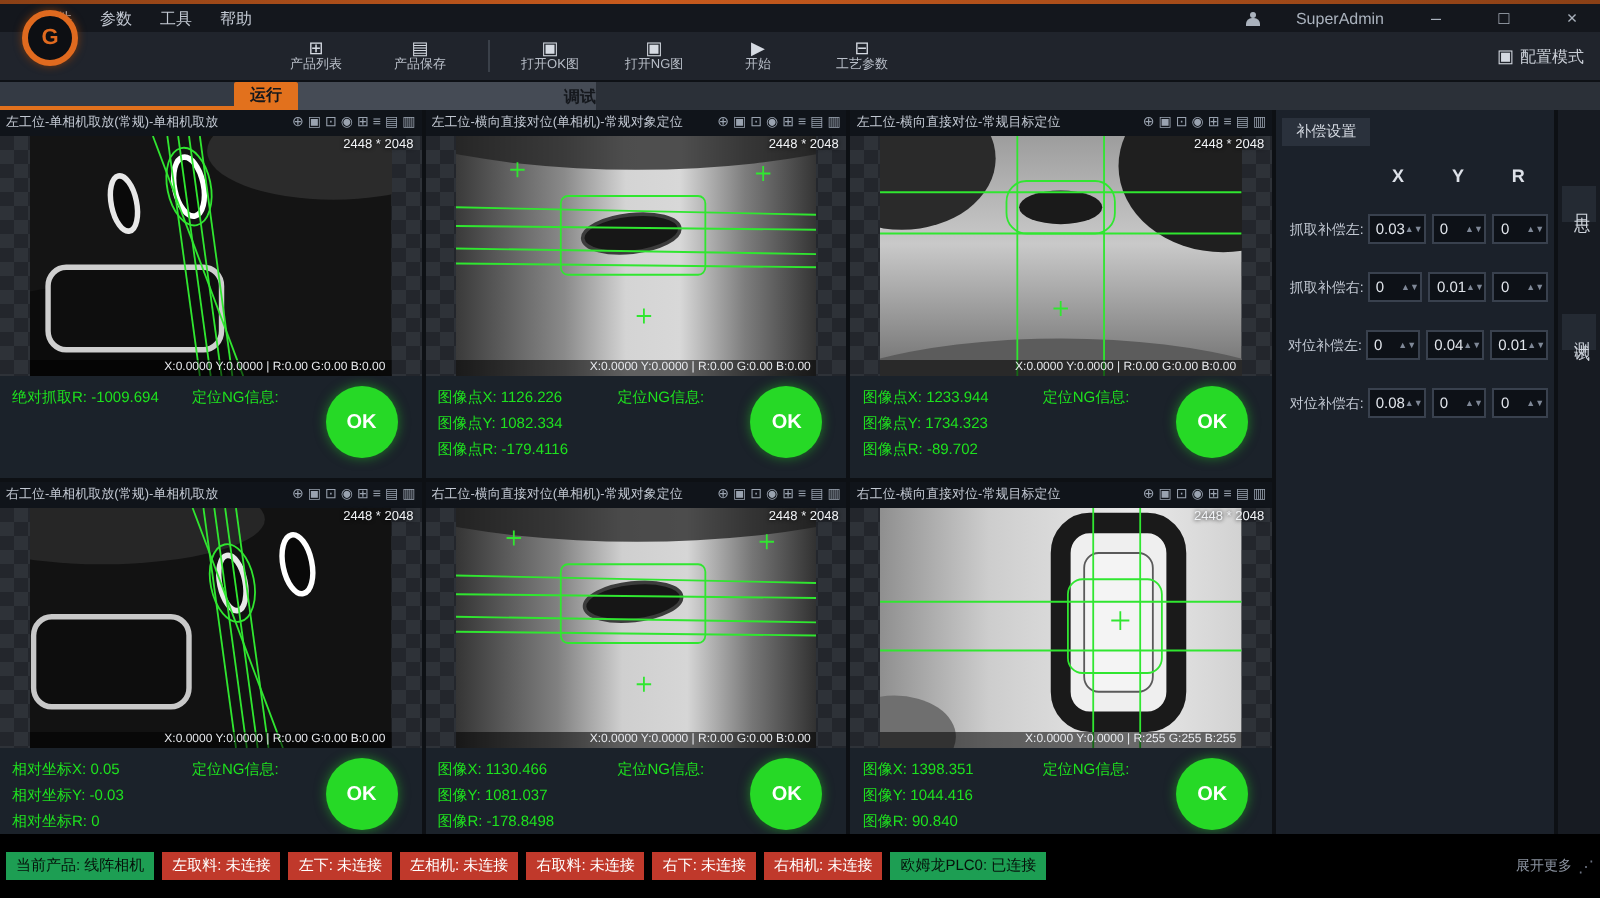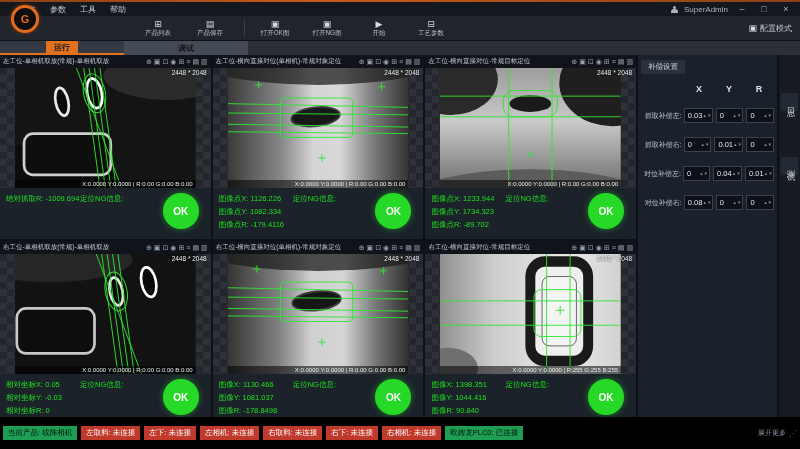--- a/index.html
+++ b/index.html
@@ -6,57 +6,57 @@
   .app{position:relative;width:800px;height:449px;background:#181c23;overflow:hidden;
        font-family:"Liberation Sans","DejaVu Sans",sans-serif;color:#c8cdd5;-webkit-font-smoothing:antialiased;}
   
   .topline{height:2px;background:linear-gradient(90deg,#8a4016,#c85a1d 40%,#8a4016);}
   .titlebar{position:relative;height:14px;background:#14171d;display:flex;align-items:center;}
   .logo{position:absolute;left:8px;top:4px;width:34px;height:26px;display:flex;align-items:center;justify-content:center;z-index:5;}
   .logo .ring{width:22px;height:22px;border:3px solid #e06a1f;border-radius:50%;display:flex;align-items:center;justify-content:center;
               font-weight:bold;font-size:11px;color:#e06a1f;background:#0d0f13;box-shadow:0 0 4px #7a3a10;}
   .menus{display:flex;margin-left:20px;gap:14px;font-size:8px;color:#c2c8d2;}
   .menus span{cursor:default;}
-  .tb-right{margin-left:auto;display:flex;align-items:center;gap:6px;padding-right:6px;font-size:8px;color:#aab2bd;}
+  .tb-right{margin-left:auto;display:flex;align-items:center;gap:18px;padding-right:6px;font-size:8px;color:#aab2bd;}
   .person{width:7px;height:7px;position:relative;display:inline-block;}
   .person:before{content:"";position:absolute;left:2px;top:0;width:3px;height:3px;border-radius:50%;background:#aab2bd;}
   .person:after{content:"";position:absolute;left:0;top:3.5px;width:7px;height:3.5px;border-radius:3px 3px 0 0;background:#aab2bd;}
   .winbtn{width:16px;text-align:center;font-size:9px;color:#aab2bd;cursor:default;}
   
   .toolbar{height:24px;background:#20242c;display:flex;align-items:center;border-bottom:1px solid #0e1116;}
   .tbtns{display:flex;margin-left:138px;align-items:center;}
   .tbtn{display:flex;flex-direction:column;align-items:center;justify-content:center;min-width:40px;margin-right:12px;cursor:default;}
   .tbtn .ic{font-size:9px;line-height:9px;color:#d5dae2;}
   .tbtn .lb{font-size:6.5px;line-height:7px;color:#b9bfc9;white-space:nowrap;}
   .tsep{width:1px;height:16px;background:#3a4049;margin:0 10px 0 2px;}
   .modebtn{margin-left:auto;margin-right:8px;display:flex;align-items:center;gap:3px;font-size:8px;color:#c8cdd5;cursor:default;}
   .modebtn .ic{font-size:9px;color:#d5dae2;}
   
   .tabrow{height:14px;background:#2b3038;display:flex;align-items:stretch;border-bottom:1px solid #0e1116;}
-  .tab{width:124px;display:flex;align-items:center;justify-content:center;font-size:8px;position:relative;cursor:default;}
+  .tab{width:149px;display:flex;align-items:center;justify-content:flex-end;font-size:8px;position:relative;cursor:default;}
   .tab.sel{background:#343a44;border-bottom:2px solid #e2711d;}
   .tab.sel .pill{background:#e2711d;color:#14171c;padding:1px 8px;border-radius:1px;font-weight:bold;}
   .tab.idle{background:#454b55;color:#14171c;font-weight:bold;}
   
   .content{position:absolute;left:0;top:55px;right:0;bottom:24px;display:flex;}
   .grid{width:638px;display:grid;grid-template-columns:1fr 1fr 1fr;grid-template-rows:1fr 1fr;gap:2px;background:#0d1014;}
   .cell{display:flex;flex-direction:column;background:#1a2027;overflow:hidden;}
   .cell-header{height:13px;background:#10141a;display:flex;align-items:center;padding:0 3px;gap:2px;}
   .cell-title{font-size:6.5px;color:#c2c8d2;white-space:nowrap;overflow:hidden;flex:1;}
   .cell-icons{display:flex;gap:2px;}
   .cell-icons span{font-size:7px;color:#9aa3b0;line-height:8px;cursor:default;}
   .cell-image{flex:1;position:relative;background:repeating-conic-gradient(#2e3238 0% 25%,#23262c 0% 50%) 0 0/14px 14px;}
   .photo{position:absolute;top:0;bottom:0;left:15px;right:15px;}
   .photo svg{width:100%;height:100%;display:block;}
   .res{position:absolute;top:1px;right:4px;font-size:6.5px;color:#f0f2f5;text-shadow:0 0 2px #000;}
   .pxinfo{position:absolute;bottom:0;left:15px;right:15px;background:rgba(0,0,0,.55);color:#e8eaee;
           font-size:6px;text-align:right;padding:1px 3px;white-space:nowrap;overflow:hidden;}
   .cell-info{height:47px;background:#1b222a;position:relative;padding:4px 0 0 6px;}
   .iline{font-size:7.5px;color:#1ee21e;line-height:13px;white-space:nowrap;}
-  .ngl{position:absolute;left:80px;top:4px;font-size:7.5px;color:#1ee21e;line-height:13px;}
+  .ngl{position:absolute;left:96px;top:4px;font-size:7.5px;color:#1ee21e;line-height:13px;}
   .okbtn{position:absolute;right:12px;top:5px;width:36px;height:36px;border-radius:50%;background:#26d926;
          color:#fff;font-weight:bold;font-size:10px;display:flex;align-items:center;justify-content:center;
          box-shadow:0 0 6px rgba(38,217,38,.5);cursor:default;}
   
   .comp{width:139px;background:#1b212a;border-left:2px solid #0d1014;position:relative;}
   .comp-tab{display:inline-block;margin:3px 0 0 3px;padding:2px 7px;background:#2a313c;font-size:7.5px;color:#d3d8e0;cursor:default;}
   .comp-head{display:flex;margin-top:10px;padding-left:46px;}
   .comp-head span{width:30px;text-align:center;font-size:9px;font-weight:bold;color:#dde1e8;}
   .comp-row{display:flex;align-items:center;margin-top:14px;padding-left:2px;}
   .comp-row .rlabel{width:44px;font-size:7px;color:#c2c8d2;text-align:right;padding-right:2px;white-space:nowrap;}

